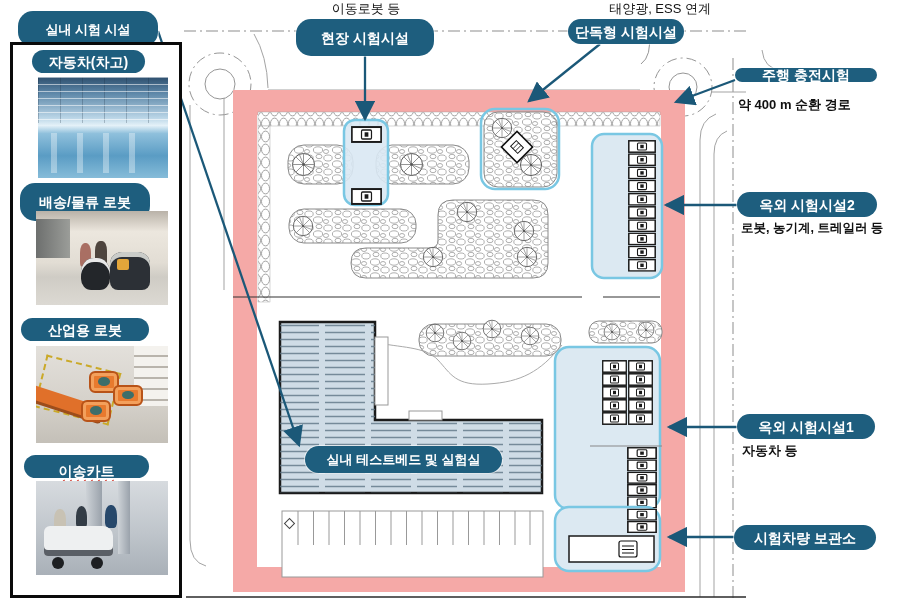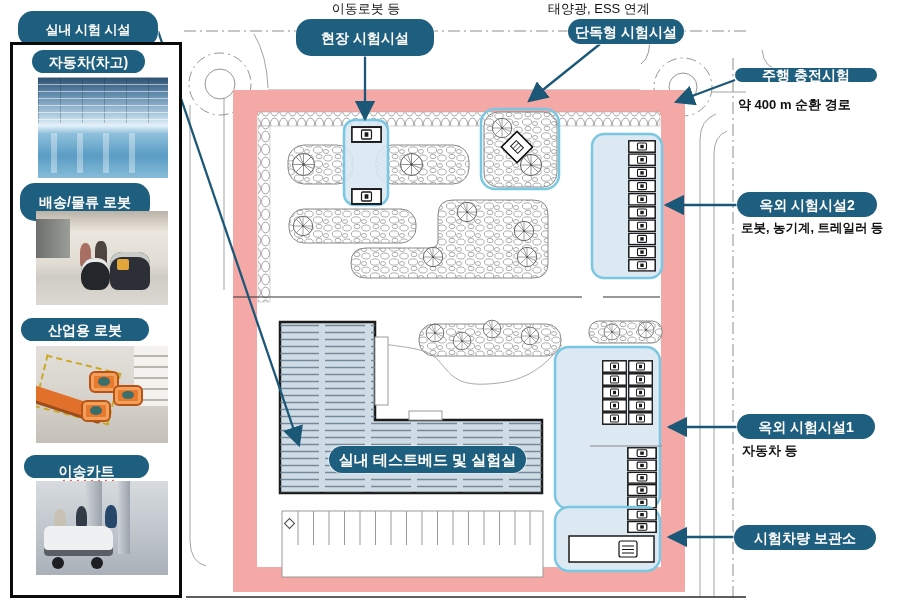--- a/index.html
+++ b/index.html
@@ -298,29 +298,29 @@
     <div class="g2"></div>
     <div class="g3"></div>
     <div class="cart"></div>
     <div class="w1"></div>
     <div class="w2"></div>
   </div>
 
   <div class="note" style="left:322px;top:2px;width:88px;text-align:center;">이동로봇 등</div>
   <div class="pill" style="left:296px;top:19px;width:138px;height:37px;">현장 시험시설</div>
 
-  <div class="note" style="left:548px;top:2px;width:110px;text-align:left;">태양광, ESS 연계</div>
+  <div class="note" style="left:601px;top:2px;width:110px;text-align:right;">태양광, ESS 연계</div>
   <div class="pill" style="left:568px;top:19px;width:116px;height:25px;text-align:right;">단독형 시험시설</div>
 
   <div class="pill" style="left:735px;top:68px;width:142px;height:14px;">주행 충전시험</div>
   <div class="note b" style="left:738px;top:98px;">약 400 m 순환 경로</div>
 
   <div class="pill" style="left:737px;top:192px;width:140px;height:25px;">옥외 시험시설2</div>
   <div class="note b" style="left:741px;top:222px;font-size:12.5px;">로봇, 농기계, 트레일러 등</div>
 
   <div class="pill" style="left:737px;top:414px;width:138px;height:25px;">옥외 시험시설1</div>
   <div class="note b" style="left:742px;top:444px;">자동차 등</div>
 
   <div class="pill" style="left:734px;top:525px;width:142px;height:25px;">시험차량 보관소</div>
 
-  <div class="pill" style="left:305px;top:446px;width:197px;height:27px;font-size:15px;margin-left:24px;">실내 테스트베드 및 실험실</div>
+  <div class="pill" style="left:305px;top:446px;width:197px;height:27px;font-size:13px;">실내 테스트베드 및 실험실</div>
 
 </div>
 
 </body></html>

